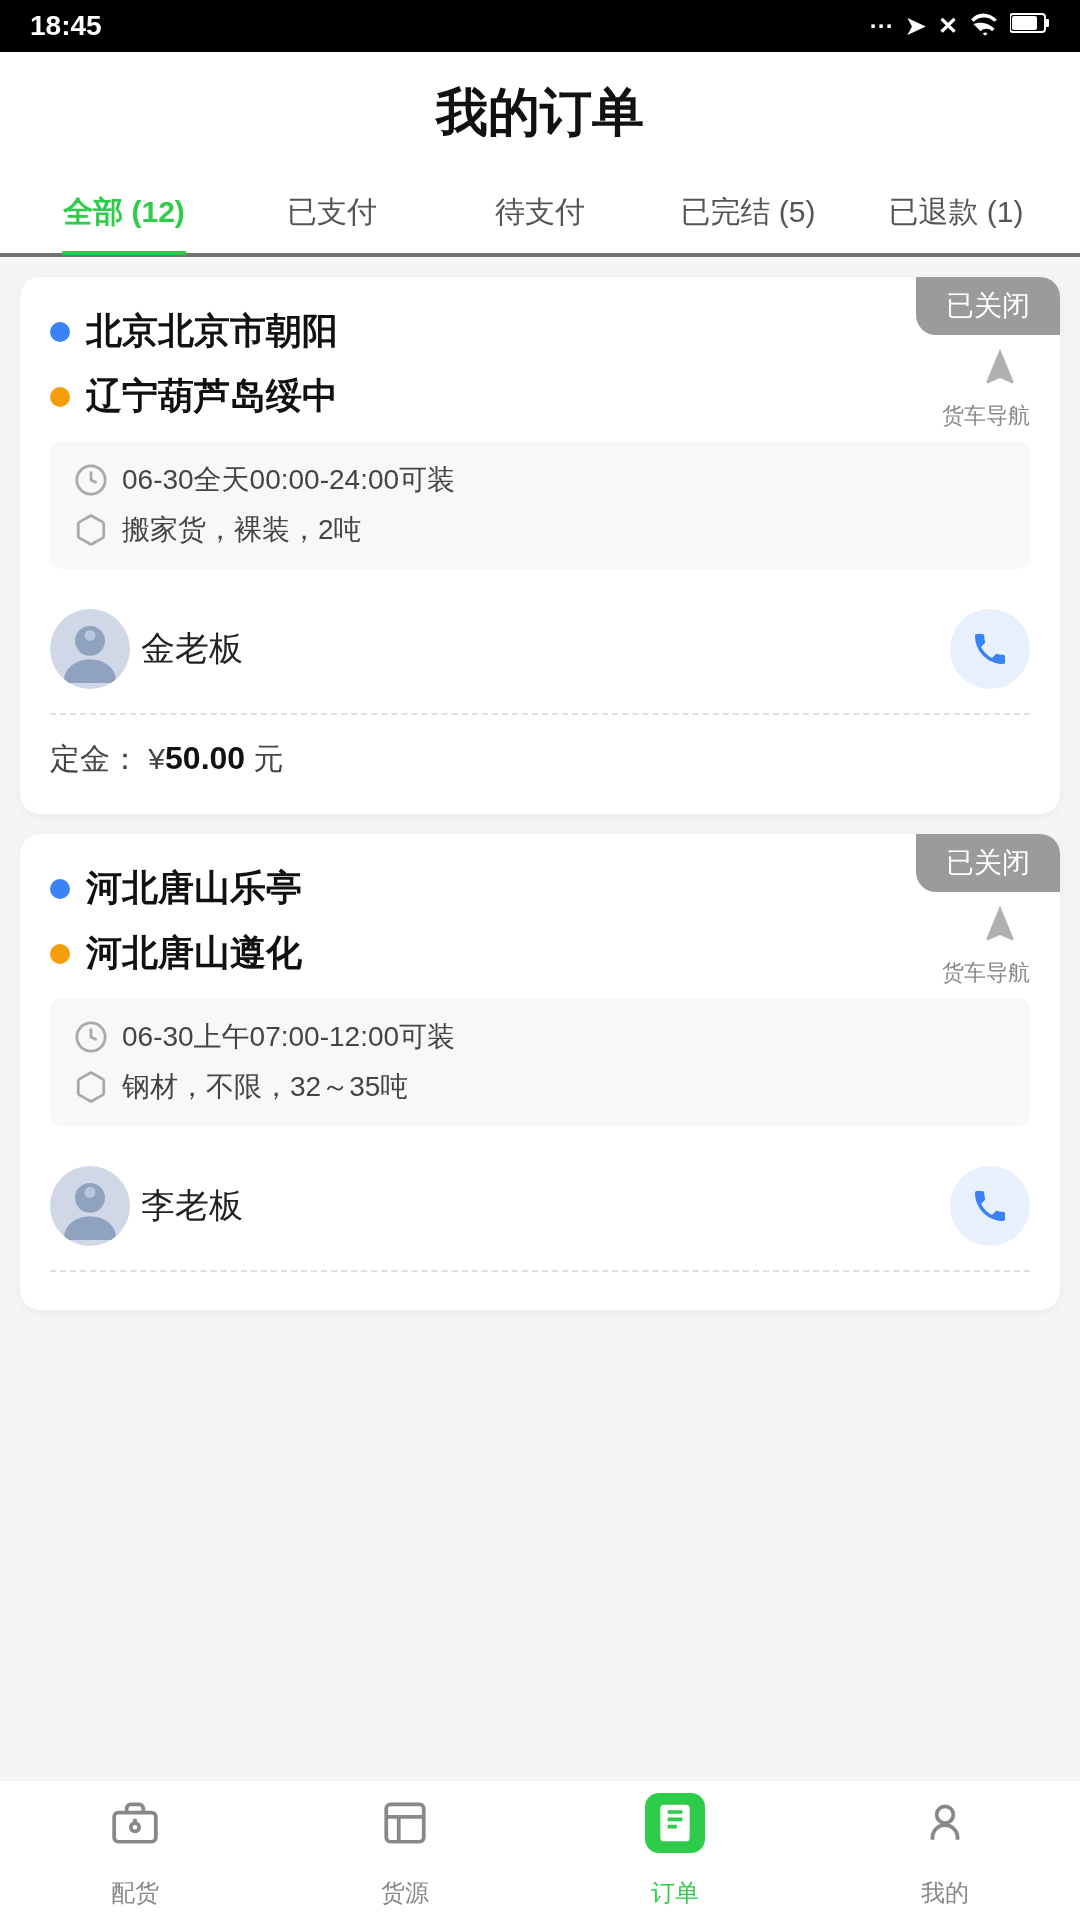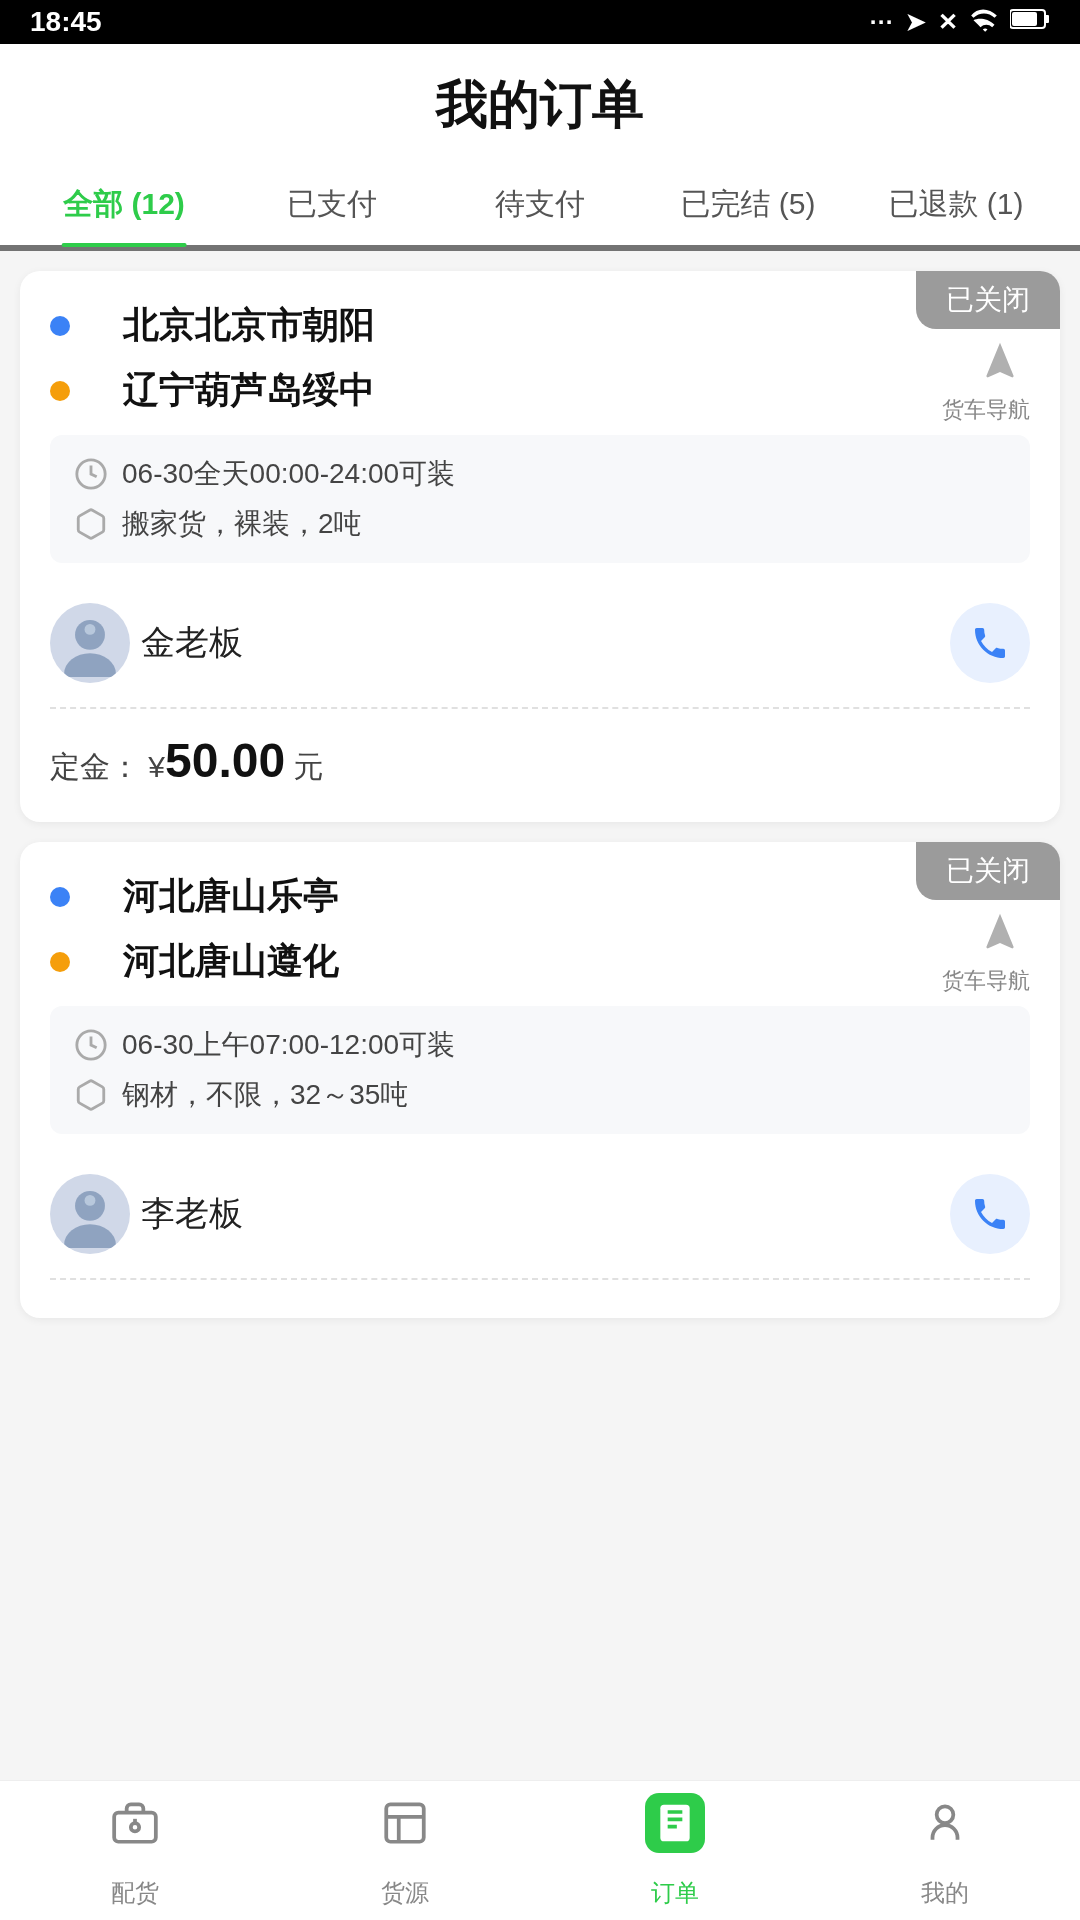--- a/index.html
+++ b/index.html
@@ -9,21 +9,21 @@
       min-height: 1920px;
       background: #f5f5f5;
       font-family: -apple-system, 'PingFang SC', 'Helvetica Neue', sans-serif;
       position: relative;
     }
 
     
     .status-bar {
       background: #000;
       color: #fff;
-      height: 44px;
+      height: 52px;
       display: flex;
       align-items: center;
       justify-content: space-between;
       padding: 0 30px;
       font-size: 28px;
       font-weight: 600;
     }
     .status-bar-right {
       display: flex;
       align-items: center;
@@ -41,21 +41,21 @@
       font-size: 52px;
       font-weight: 600;
       color: #111;
     }
 
     
     .tabs {
       background: #fff;
       display: flex;
       align-items: center;
-      border-bottom: 6px solid #737373;
+      border-bottom: 4px solid #737373;
       padding: 0 20px;
     }
     .tab {
       flex: 1;
       text-align: center;
       padding: 24px 0 20px;
       font-size: 30px;
       color: #555;
       position: relative;
       cursor: pointer;
@@ -150,21 +150,20 @@
       height: 20px;
       border-radius: 50%;
       flex-shrink: 0;
     }
     .dot-blue { background: #3b82f6; }
     .dot-orange { background: #f59e0b; }
     .route-text {
       font-size: 36px;
       font-weight: 700;
       color: #111;
-      margin-left: 37px;
     }
 
     
     .info-box {
       background: #f7f8fa;
       border-radius: 12px;
       padding: 20px 24px;
       margin-bottom: 24px;
     }
     .info-row {
@@ -372,21 +371,21 @@
       </div>
       <div class="call-btn">
         <svg viewBox="0 0 24 24" xmlns="http://www.w3.org/2000/svg">
           <path d="M6.62 10.79c1.44 2.83 3.76 5.14 6.59 6.59l2.2-2.2c.27-.27.67-.36 1.02-.24 1.12.37 2.33.57 3.57.57.55 0 1 .45 1 1V20c0 .55-.45 1-1 1-9.39 0-17-7.61-17-17 0-.55.45-1 1-1h3.5c.55 0 1 .45 1 1 0 1.25.2 2.45.57 3.57.11.35.03.74-.25 1.02l-2.2 2.2z"></path>
         </svg>
       </div>
     </div>
 
     <hr class="divider-dashed">
 
-    <div class="price-row"><span style="font-size: 30px; color: rgb(68, 68, 68);">定金：</span><span style="font-size: 30px;"> ¥</span><span style="font-size: 48px; font-weight: 700; color: rgb(17, 17, 17);">50.00</span><span style="font-size: 30px; color: rgb(68, 68, 68);"> 元</span></div>
+    <div class="price-row"><span style="font-size: 30px; color: rgb(68, 68, 68);">定金：</span><span style="font-size: 30px;"> ¥</span><span style="font-size: 32px; font-weight: 700; color: rgb(17, 17, 17);">50.00</span><span style="font-size: 30px; color: rgb(68, 68, 68);"> 元</span></div>
   </div>
 
   <div class="order-card">
     <div class="closed-badge">已关闭</div>
 
     <div class="nav-btn">
       <div class="nav-btn-icon">
         <svg viewBox="0 0 24 24" xmlns="http://www.w3.org/2000/svg">
           <path d="M12 2L4.5 20.29l.71.71L12 18l6.79 3 .71-.71z" fill="#b0b0b0"></path>
         </svg>

